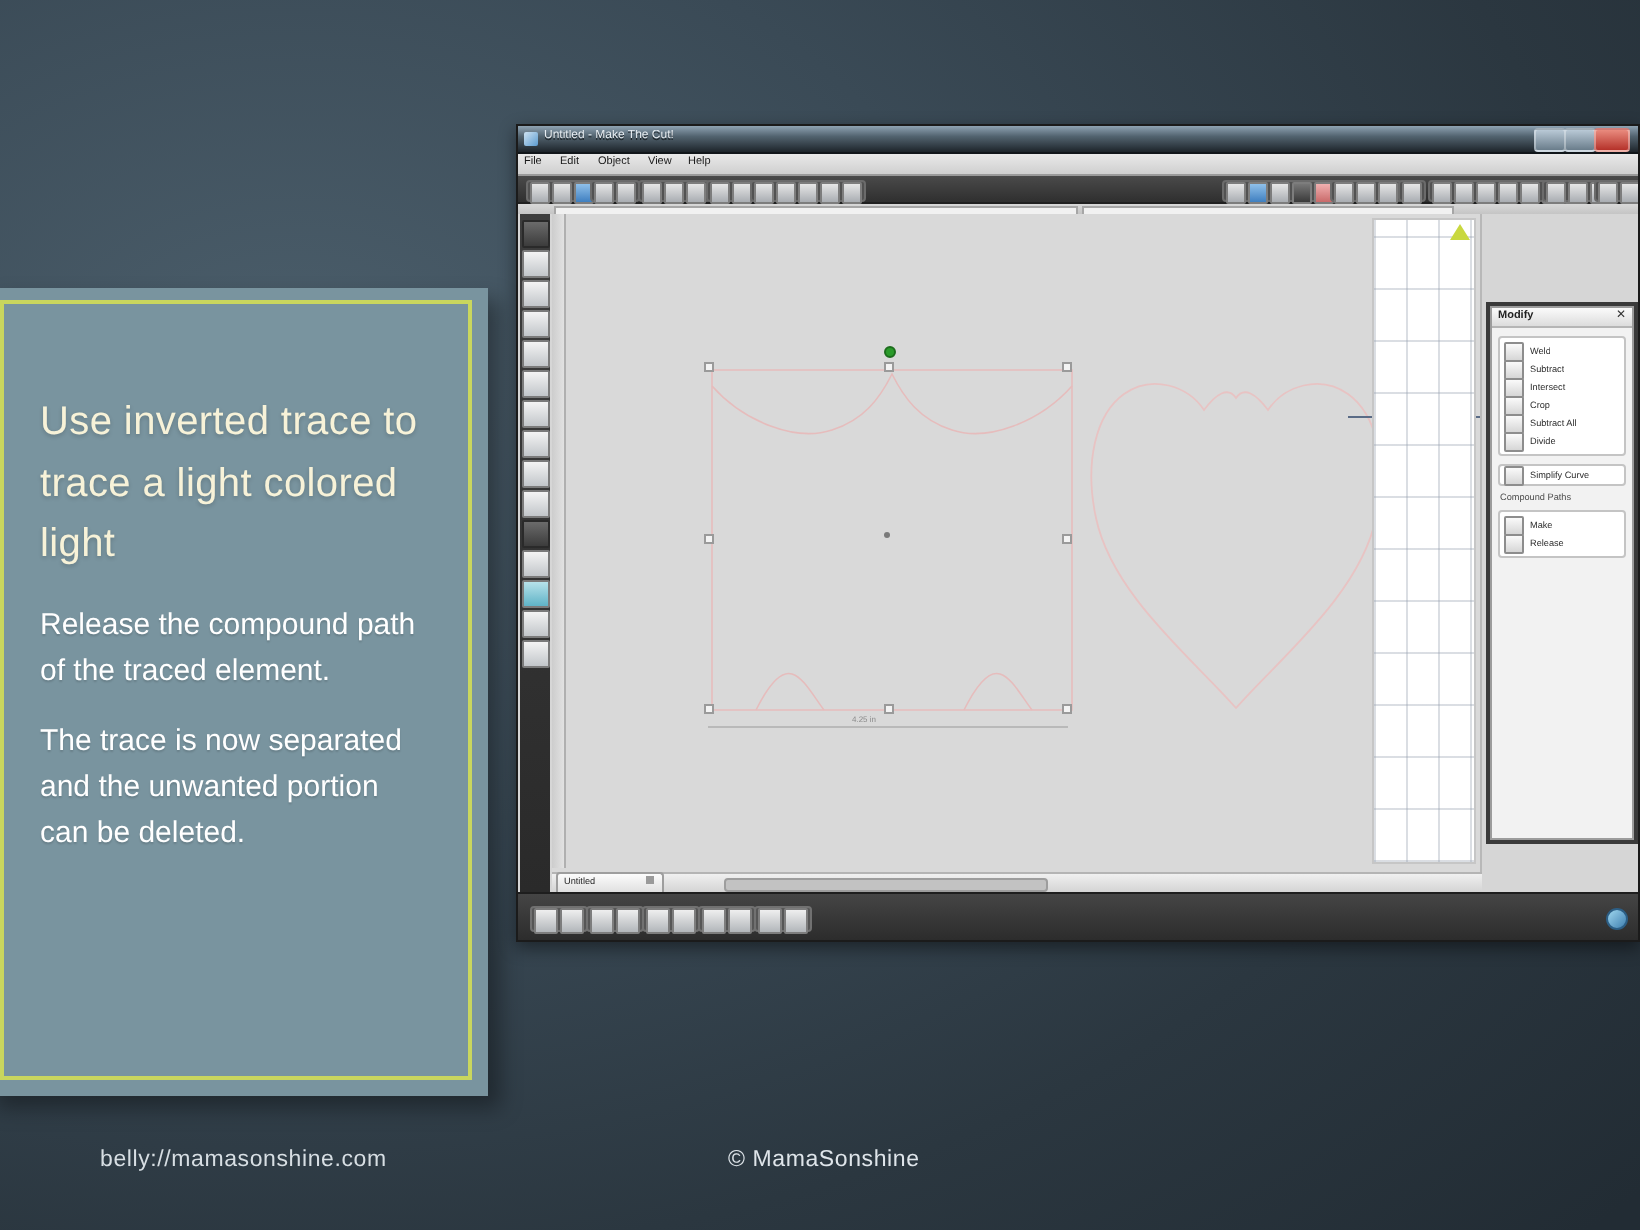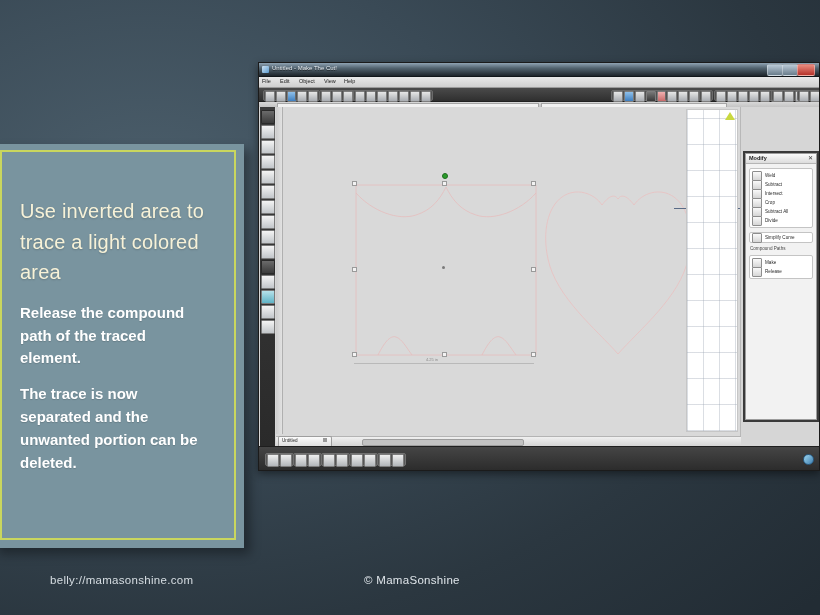--- a/index.html
+++ b/index.html
@@ -28,21 +28,20 @@
     position:absolute;left:28px;top:52px;right:18px;
   }
   #headline{
     color:#f7f2d8;font-size:20px;line-height:1.53;font-weight:400;
     letter-spacing:.2px;margin:0 0 14px 0;
     text-shadow:0 1px 2px rgba(0,0,0,.18);
   }
   .para{
     color:#ffffff;font-size:15px;line-height:1.52;margin:0 16px 13px 0;
     text-shadow:0 1px 1px rgba(0,0,0,.15);
-    font-weight:bold;
   }
   
   #footer-url{
     position:absolute;left:50px;top:574px;color:#d7dee3;font-size:11.5px;
     letter-spacing:.3px;
   }
   #footer-copy{
     position:absolute;left:364px;top:574px;color:#dfe5ea;font-size:11.5px;
     letter-spacing:.3px;
   }
@@ -203,21 +202,21 @@
         background:linear-gradient(135deg,#9fd7ef,#3f7fb0);border:1px solid #2c5e85;}
 </style>
 </head>
 <body>
 
 <div id="slide">
 
   <div id="callout">
     <div id="callout-inner"></div>
     <div id="callout-text">
-      <p id="headline">Use inverted area to trace a light colored area</p>
+      <p id="headline">Use inverted trace to trace a light colored light</p>
       <p class="para">Release the compound path of the traced element.</p>
       <p class="para">The trace is now separated and the unwanted portion can be deleted.</p>
     </div>
   </div>
 
   <div id="footer-url">belly://mamasonshine.com</div>
   <div id="footer-copy">© MamaSonshine</div>
 
   <div id="app">
 

